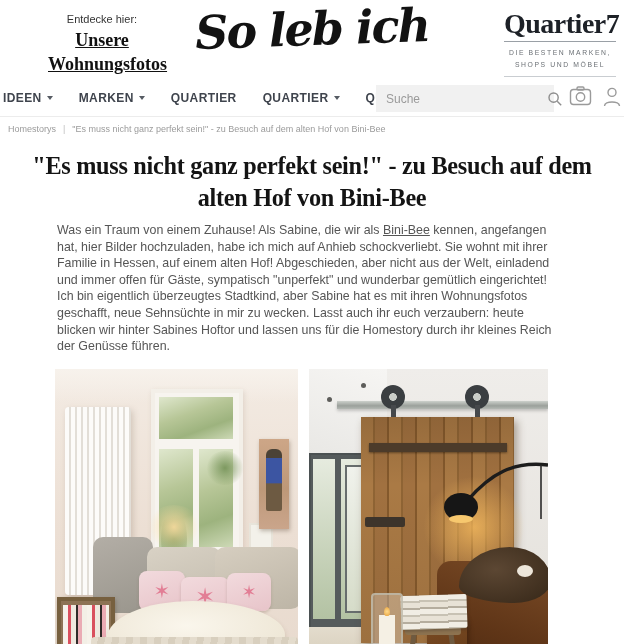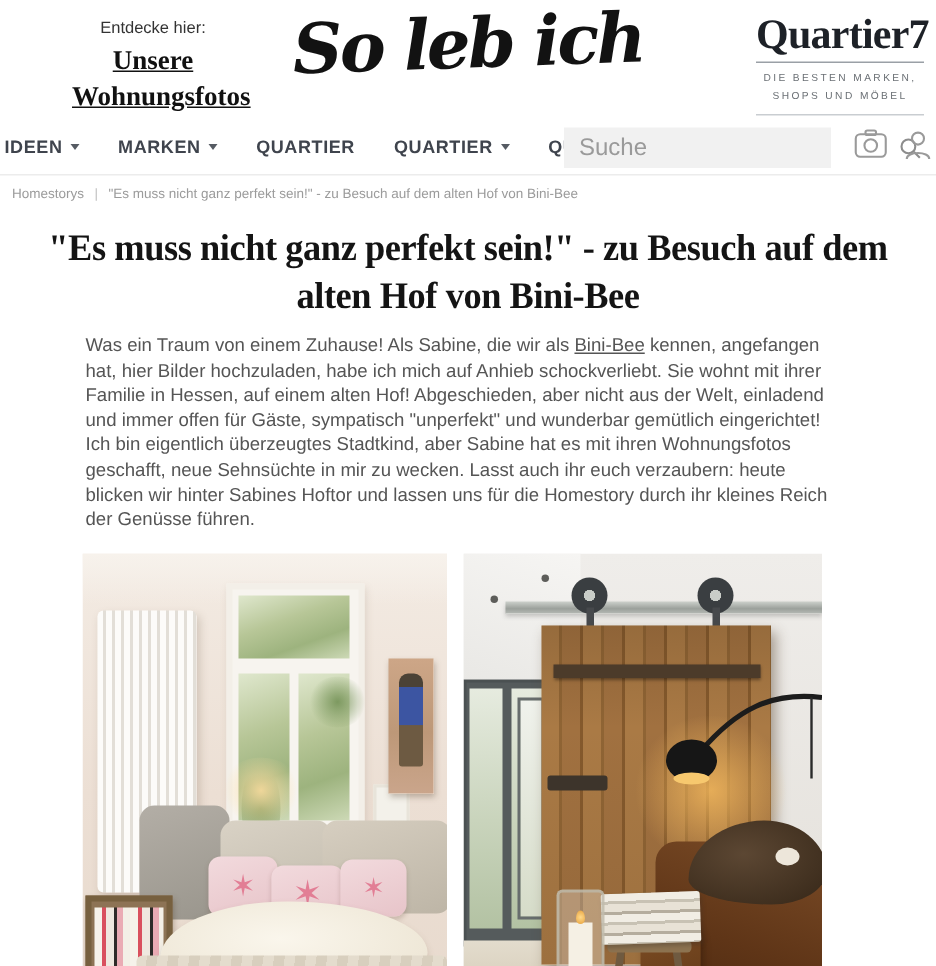--- a/index.html
+++ b/index.html
@@ -29,21 +29,21 @@
   
   .nav { position:relative; height:37px; border-bottom:1px solid #ececec; }
   .nav-list { display:flex; align-items:center; height:100%; list-style:none; margin-left:-10px; }
   .nav-item { padding:0 13px; font-size:12px; font-weight:600; color:#3f444d;
     letter-spacing:.4px; cursor:pointer; display:flex; align-items:center; white-space:nowrap; }
   .caret { margin-left:5px; width:0; height:0; border-left:3.5px solid transparent;
     border-right:3.5px solid transparent; border-top:4px solid #565b63; display:inline-block; }
   .search-box { position:absolute; left:376px; top:5px; width:178px; height:27px;
     background:#f1f1f1; display:flex; align-items:center; }
   .search-input { flex:1; height:100%; border:0; background:transparent; outline:none;
-    padding:0 6px 0 10px; font-size:16px; color:#333; font-family:"Liberation Sans",sans-serif; }
+    padding:0 6px 0 10px; font-size:12px; color:#333; font-family:"Liberation Sans",sans-serif; }
   .search-input::placeholder { color:#9a9a9a; }
   .search-icon-btn { width:26px; height:100%; display:flex; align-items:center; justify-content:center; cursor:pointer; }
   .hdr-icon { position:absolute; top:6px; cursor:pointer; }
   .hdr-icon.cam { left:569px; }
   .hdr-icon.usr { left:602px; }
 
   
   .breadcrumb { height:24px; display:flex; align-items:center; padding:0 8px;
     font-size:9px; color:#9b9b9b; }
   .breadcrumb .sep { margin:0 7px; color:#c0c0c0; }

